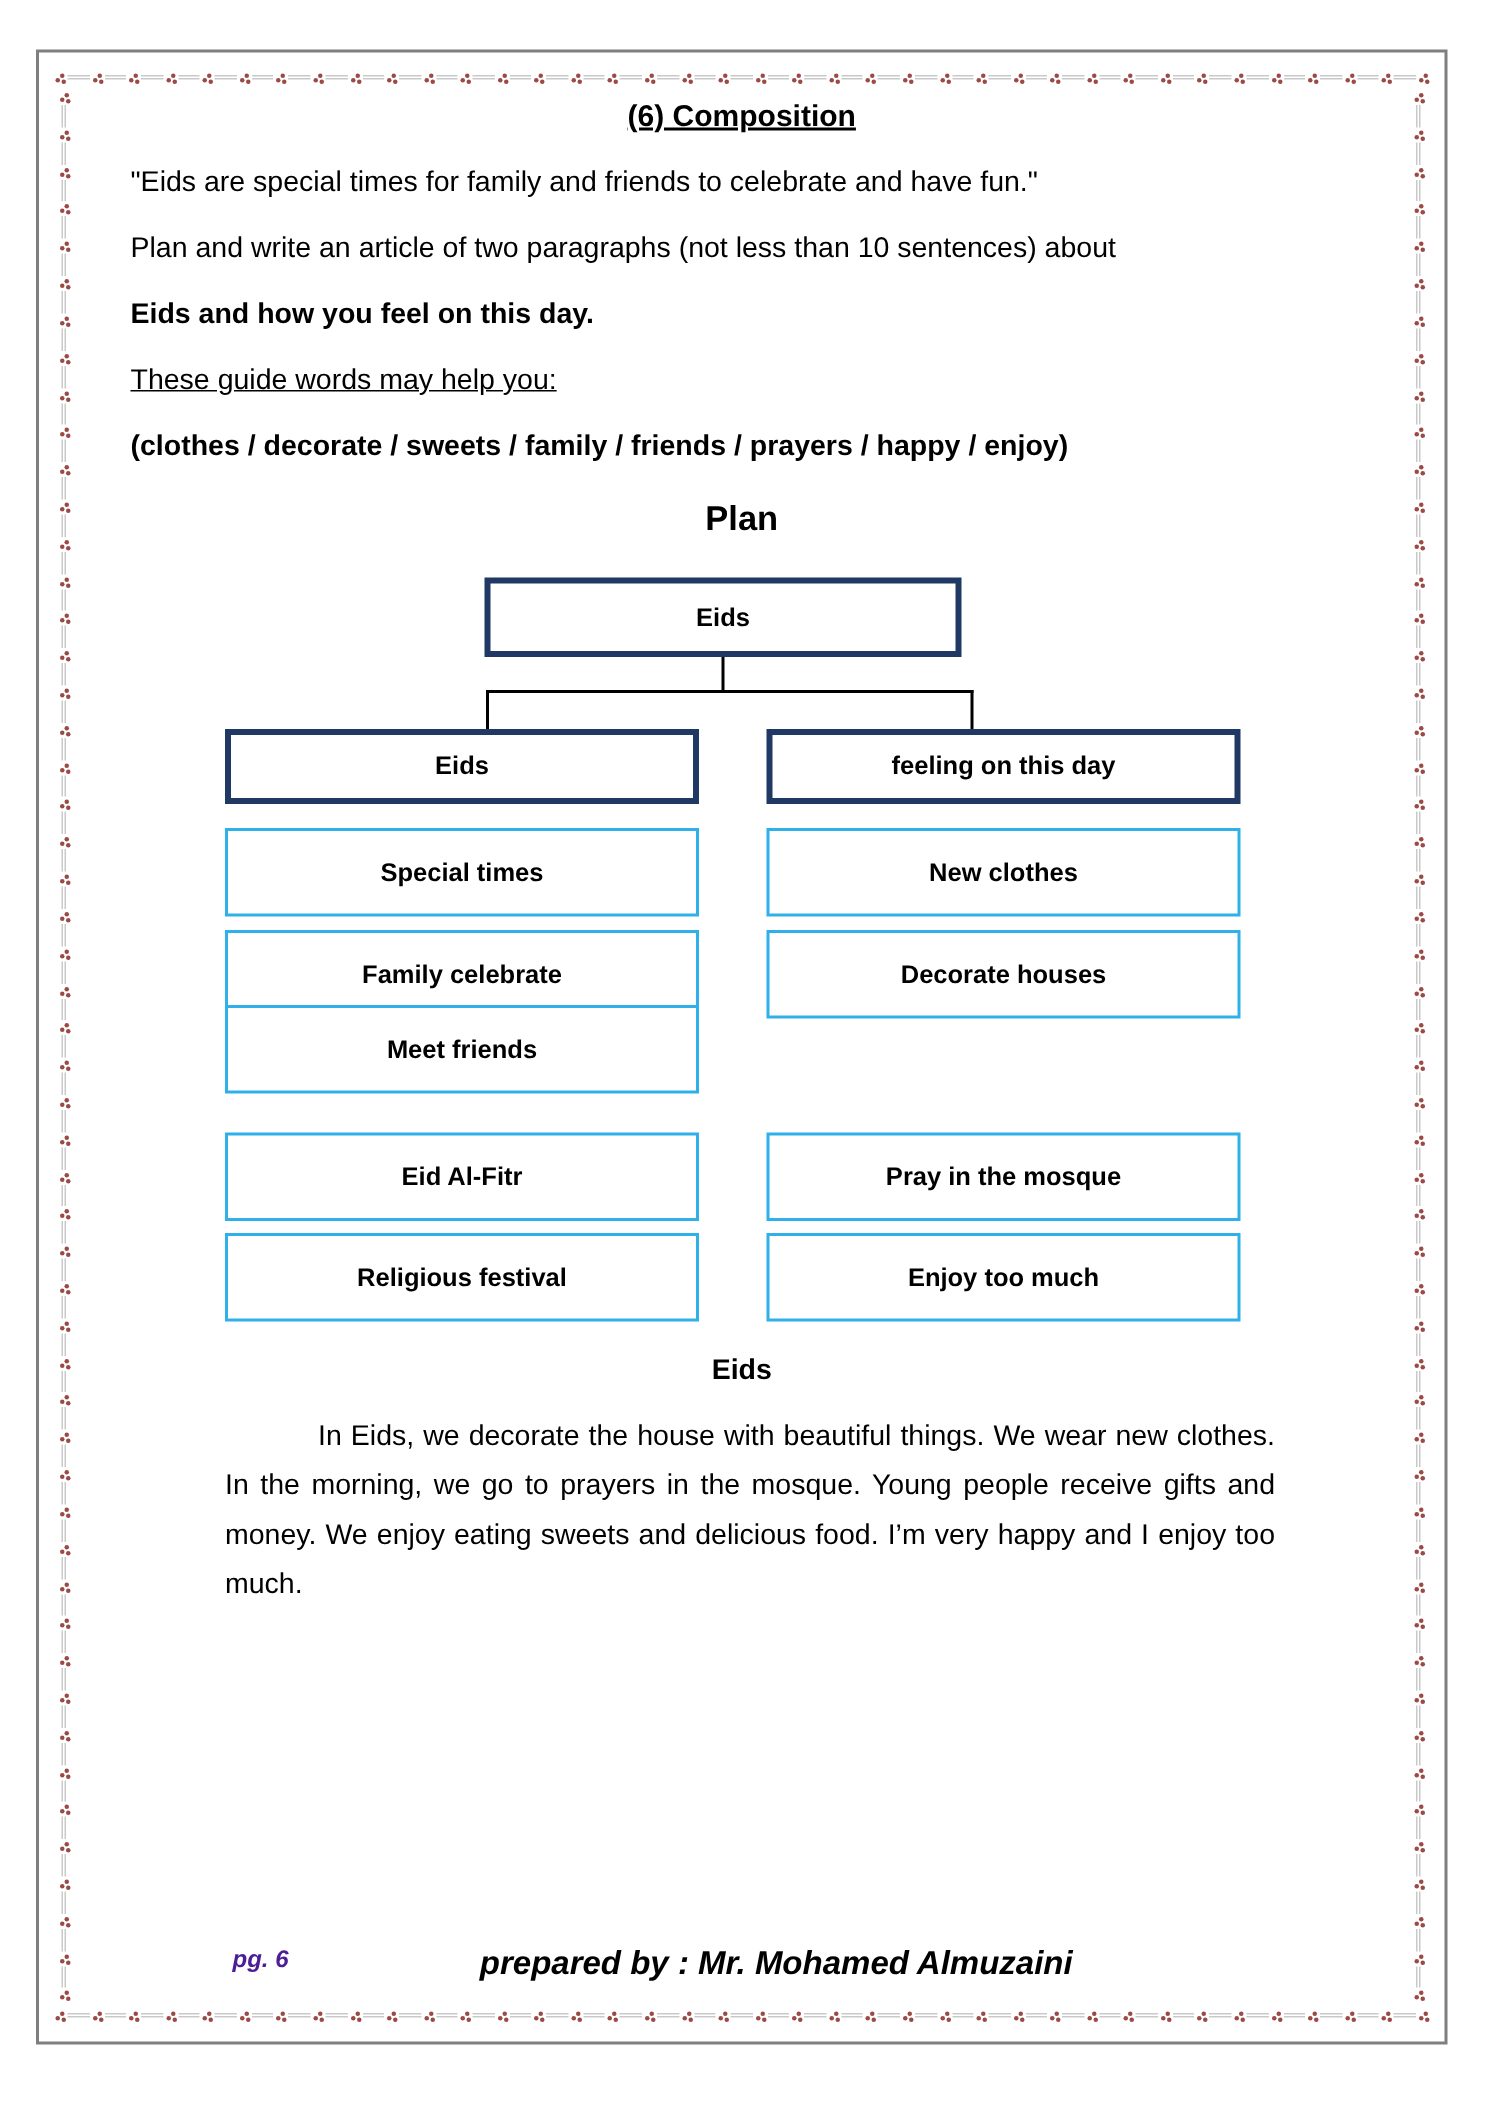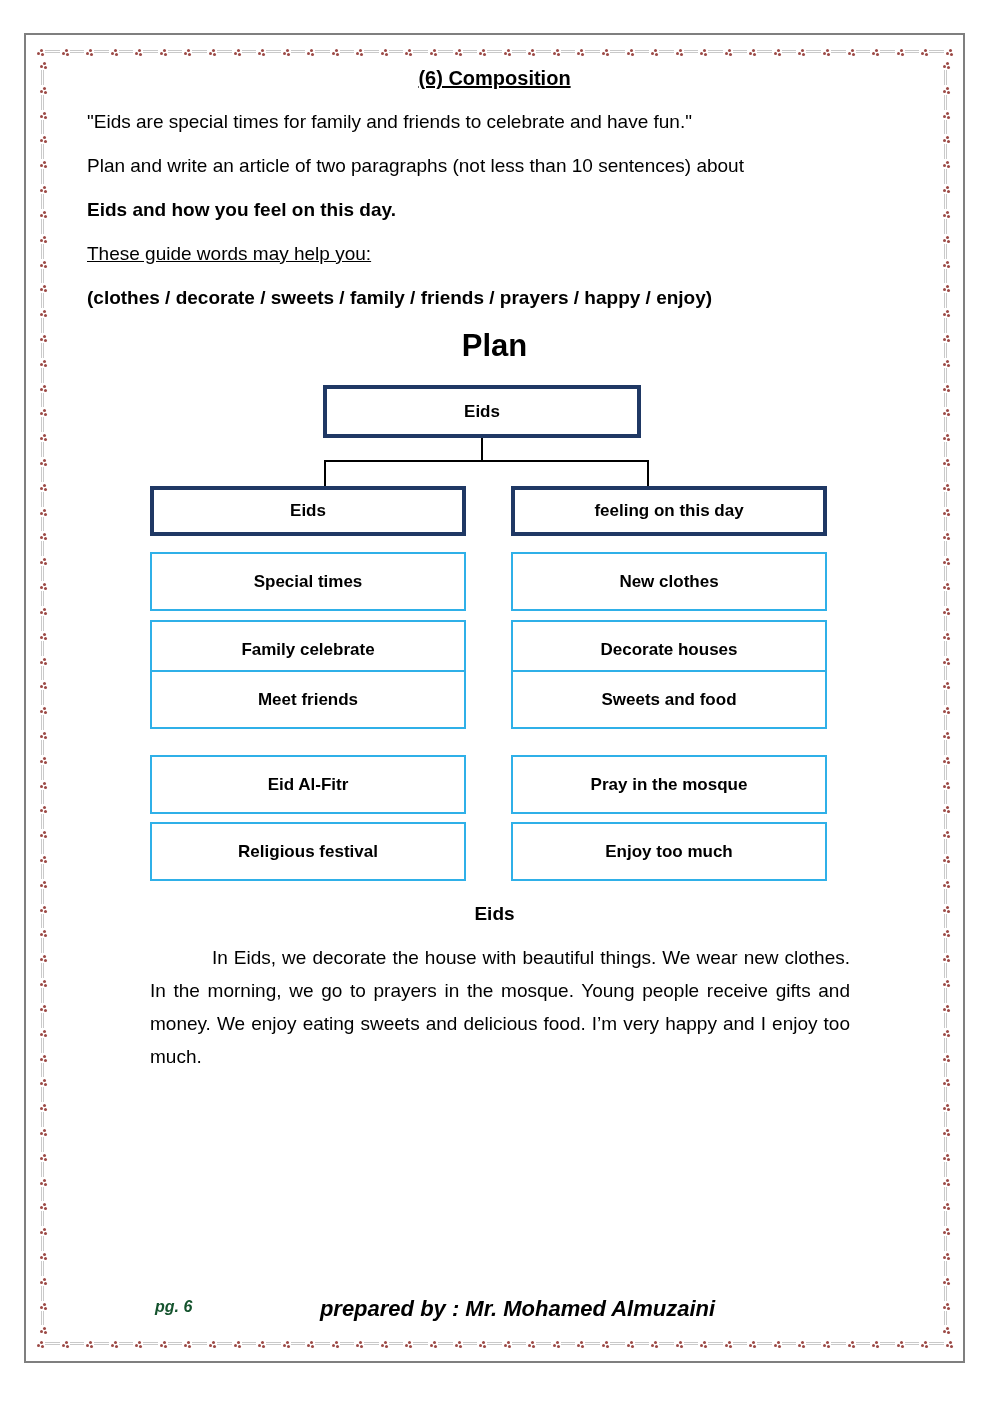--- a/index.html
+++ b/index.html
@@ -25,21 +25,21 @@
                      box-shadow:4px 1px 0 0 #9c4a46, 3px -3px 0 0 #9c4a46; }
 
   
   .content { position:absolute; left:16px; right:16px; top:16px; bottom:16px;
              display:flex; flex-direction:column; font-size:19px; }
   .doc-title { margin-top:6px; text-align:center; font-weight:bold; text-decoration:underline;
                font-size:20px; line-height:24px; }
   .intro { margin:20px 10px 0 36px; line-height:24px; }
   .b { font-weight:bold; }
   .u { text-decoration:underline; }
-  .plan-heading { margin-top:22px; text-align:center; font-size:31px; font-weight:bold; line-height:27px; }
+  .plan-heading { margin-top:22px; text-align:center; font-size:23px; font-weight:bold; line-height:27px; }
 
   .diagram { position:relative; height:495px; margin-top:20px; flex:0 0 auto; }
   .box { position:absolute; display:flex; align-items:center; justify-content:center;
          font-weight:bold; font-size:17px; background:#fff; box-sizing:border-box; text-align:center; }
   .navy { border:4px solid #1f3864; }
   .blue { border:2px solid #2fb0e8; }
   .root { left:272px; top:6px; width:318px; height:53px; }
   .colL { left:99px;  width:316px; }
   .colR { left:460px; width:316px; }
   .colhead { top:107px; height:50px; }
@@ -48,21 +48,21 @@
   .conn { position:absolute; background:#000; }
   .stem  { left:430px; top:59px; width:2px;  height:23px; }
   .hline { left:273px; top:81px; width:325px; height:2px; }
   .dropL { left:273px; top:81px; width:2px;  height:28px; }
   .dropR { left:596px; top:81px; width:2px;  height:27px; }
 
   .essay-title { margin-top:28px; text-align:center; font-weight:bold; font-size:19px; line-height:23px; }
   .essay { margin:16px 88px 0 99px; text-align:justify; text-indent:62px; line-height:33px; font-size:19px; }
 
   .footer { margin-top:auto; margin-bottom:12px; position:relative; height:28px; }
-  .pg { position:absolute; left:104px; top:2px; color:#14532d; font-style:italic; font-weight:bold; font-size:16px; }
+  .pg { position:absolute; left:104px; top:2px; color:#4c1d95; font-style:italic; font-weight:bold; font-size:16px; }
   .prep { position:absolute; left:0; right:0; top:0; text-align:center; padding-left:46px;
           font-style:italic; font-weight:bold; font-size:22px; }
 </style>
 </head>
 <body>
 
 <div class="page">
   <div class="frame">
     <div class="art">
       <div class="art-strip art-h art-top">
@@ -278,21 +278,20 @@
           <div class="box navy colhead colR">feeling on this day</div>
 
           <div class="box blue item colL r0">Special times</div>
           <div class="box blue item colL r1">Family celebrate</div>
           <div class="box blue item colL r2">Meet friends</div>
           <div class="box blue item colL r3">Eid Al-Fitr</div>
           <div class="box blue item colL r4">Religious festival</div>
 
           <div class="box blue item colR r0">New clothes</div>
           <div class="box blue item colR r1">Decorate houses</div>
-          <div class="box blue item colR r2">Sweets and food</div>
           <div class="box blue item colR r3">Pray in the mosque</div>
           <div class="box blue item colR r4">Enjoy too much</div>
         </div>
 
         <div class="essay-title">Eids</div>
         <p class="essay">In Eids, we decorate the house with beautiful things. We wear new clothes. In the morning, we go to prayers in the mosque. Young people receive gifts and money. We enjoy eating sweets and delicious food. I’m very happy and I enjoy too much.</p>
 
         <div class="footer">
           <span class="pg">pg. 6</span>
           <span class="prep">prepared by : Mr. Mohamed Almuzaini</span>

